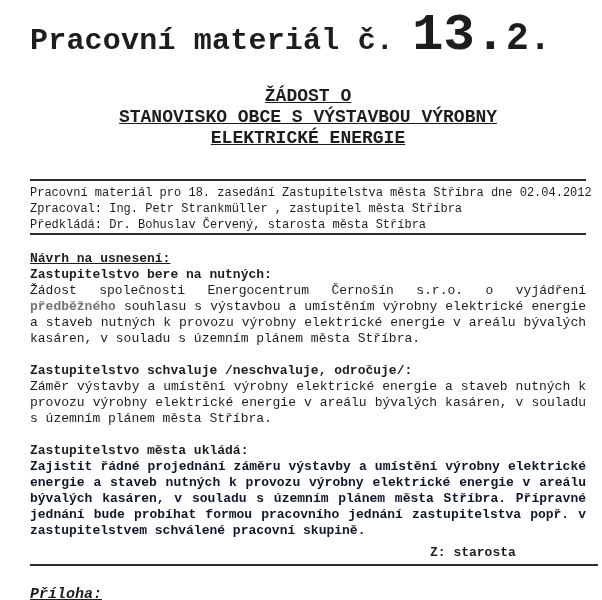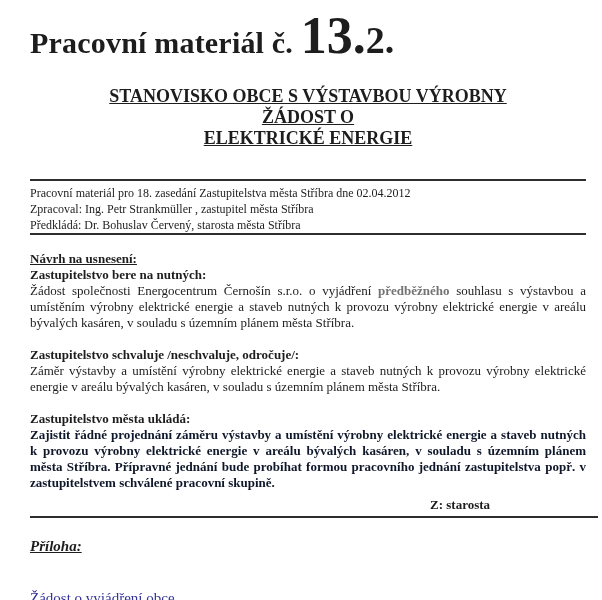--- a/index.html
+++ b/index.html
@@ -8,21 +8,21 @@
     background: #ffffff;
     width: 602px;
     height: 600px;
     overflow: hidden;
   }
   .page {
     box-sizing: border-box;
     width: 602px;
     height: 600px;
     padding: 10px 16px 0 30px;
-    font-family: Liberation Serif, serif;
+    font-family: Liberation Mono, monospace;
     color: #1d1d1d;
   }
   
   .doc-title {
     line-height: 1;
     white-space: nowrap;
     height: 54px;
   }
   .t-prefix {
     font-size: 30px;
@@ -110,22 +110,22 @@
   }
 </style>
 </head>
 <body>
 
 <div class="page">
 
   <div class="doc-title"><span class="t-prefix">Pracovní materiál č. </span><span class="t-big">13.</span><span class="t-med">2.</span></div>
 
   <div class="doc-heading">
+    <div class="h-line">ŽÁDOST O</div>
     <div class="h-line">STANOVISKO OBCE S VÝSTAVBOU VÝROBNY</div>
-    <div class="h-line">ŽÁDOST O</div>
     <div class="h-line">ELEKTRICKÉ ENERGIE</div>
   </div>
 
   <hr class="rule rule-top">
 
   <div class="meta">
     <div>Pracovní materiál pro 18. zasedání Zastupitelstva města Stříbra dne 02.04.2012</div>
     <div>Zpracoval: Ing. Petr Strankmüller , zastupitel města Stříbra</div>
     <div>Předkládá: Dr. Bohuslav Červený, starosta města Stříbra</div>
   </div>

